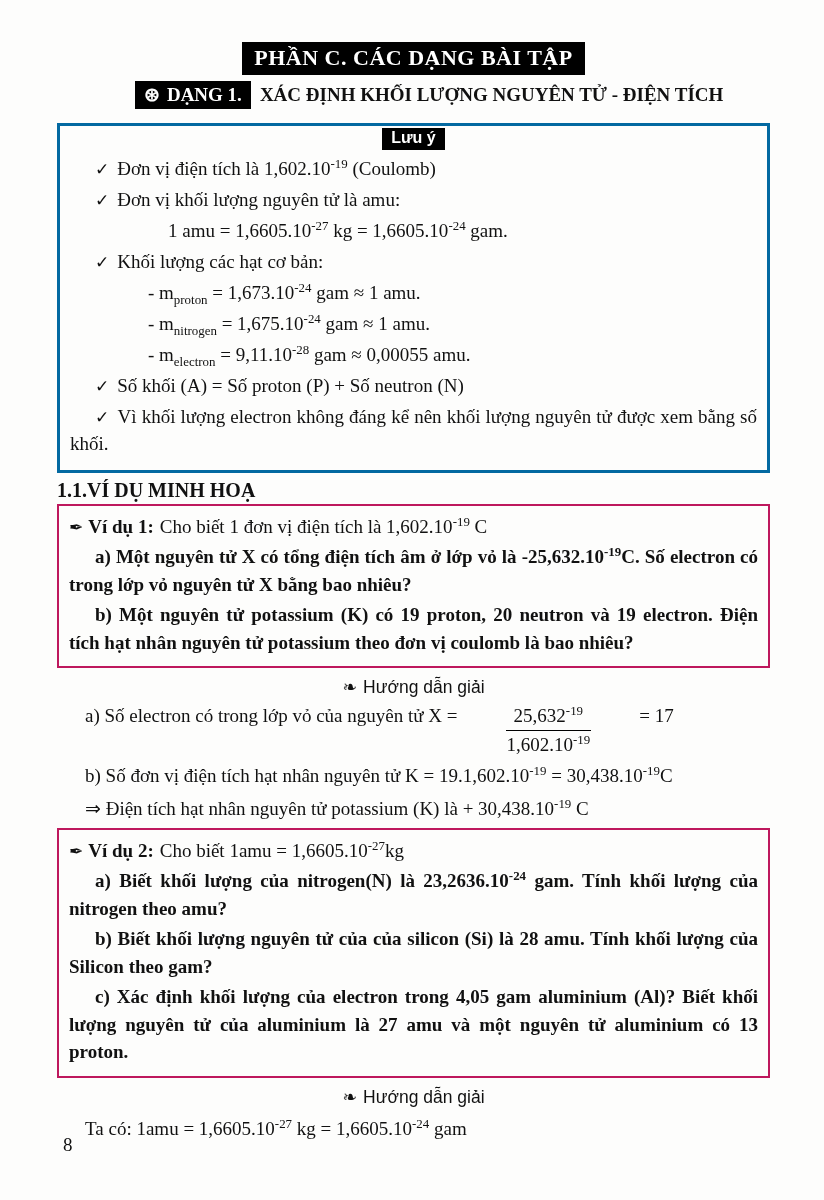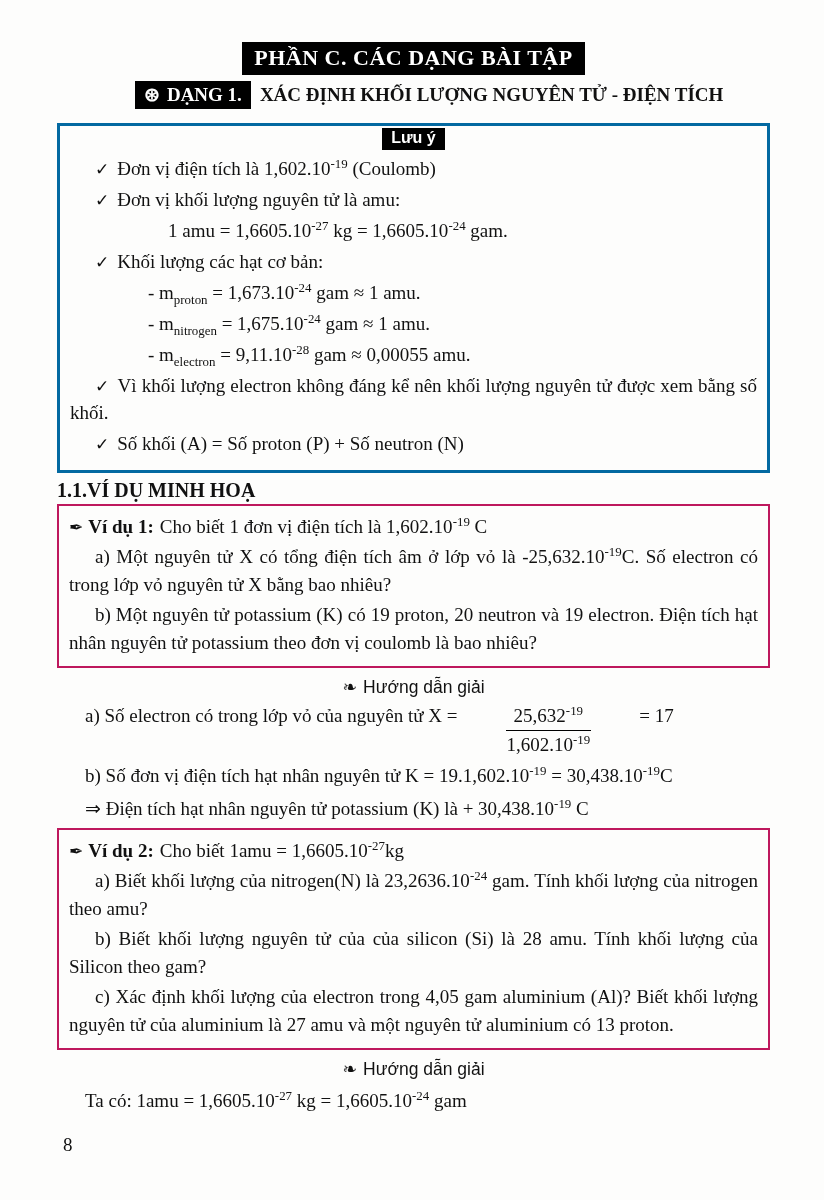--- a/index.html
+++ b/index.html
@@ -60,21 +60,21 @@
 
   
   .example-box{
     border:2px solid #be185d;
     padding:5px 10px 7px;
     margin:2px 0 2px;
   }
   .ex-first{margin:2px 0;line-height:1.45;}
   .pen-icon{font-family:"DejaVu Sans",sans-serif;font-size:17px;margin-right:5px;}
   .ex-label{margin-right:6px;}
-  .ex-para{margin:3px 0;line-height:1.45;text-indent:26px;text-align:justify;}
+  .ex-para{margin:3px 0;line-height:1.45;text-indent:26px;text-align:justify;font-weight:bold;}
 
   
   .guide{
     text-align:center;
     font-family:"Liberation Sans",sans-serif;
     font-weight:normal;font-size:17.5px;
     margin:9px 0 7px;
   }
   .guide-icon{margin-right:6px;font-family:"DejaVu Sans",sans-serif;}
 
@@ -120,23 +120,23 @@
     <p class="nline check"><span class="check-icon">✓</span><span>Đơn vị khối lượng nguyên tử là amu:</span></p>
 
     <p class="nline sub1">1 amu = 1,6605.10<sup>-27</sup> kg = 1,6605.10<sup>-24</sup> gam.</p>
 
     <p class="nline check"><span class="check-icon">✓</span><span>Khối lượng các hạt cơ bản:</span></p>
 
     <p class="nline sub2">- m<sub>proton</sub> = 1,673.10<sup>-24</sup> gam ≈ 1 amu.</p>
     <p class="nline sub2">- m<sub>nitrogen</sub> = 1,675.10<sup>-24</sup> gam ≈ 1 amu.</p>
     <p class="nline sub2">- m<sub>electron</sub> = 9,11.10<sup>-28</sup> gam ≈ 0,00055 amu.</p>
 
+    <p class="nline check"><span class="check-icon">✓</span><span>Số khối (A) = Số proton (P) + Số neutron (N)</span></p>
+
     <p class="nline check"><span class="check-icon">✓</span><span>Vì khối lượng electron không đáng kể nên khối lượng nguyên tử được xem bằng số khối.</span></p>
-
-    <p class="nline check"><span class="check-icon">✓</span><span>Số khối (A) = Số proton (P) + Số neutron (N)</span></p>
   </div>
 
   <h2 class="section-title">1.1.VÍ DỤ MINH HOẠ</h2>
 
   <div class="example-box">
     <p class="ex-first"><span class="pen-icon">✒</span><b class="ex-label">Ví dụ 1:</b><span>Cho biết 1 đơn vị điện tích là 1,602.10<sup>-19</sup> C</span></p>
     <p class="ex-para">a) Một nguyên tử X có tổng điện tích âm ở lớp vỏ là -25,632.10<sup>-19</sup>C. Số electron có trong lớp vỏ nguyên tử X bằng bao nhiêu?</p>
     <p class="ex-para">b) Một nguyên tử potassium (K) có 19 proton, 20 neutron và 19 electron. Điện tích hạt nhân nguyên tử potassium theo đơn vị coulomb là bao nhiêu?</p>
   </div>
 

